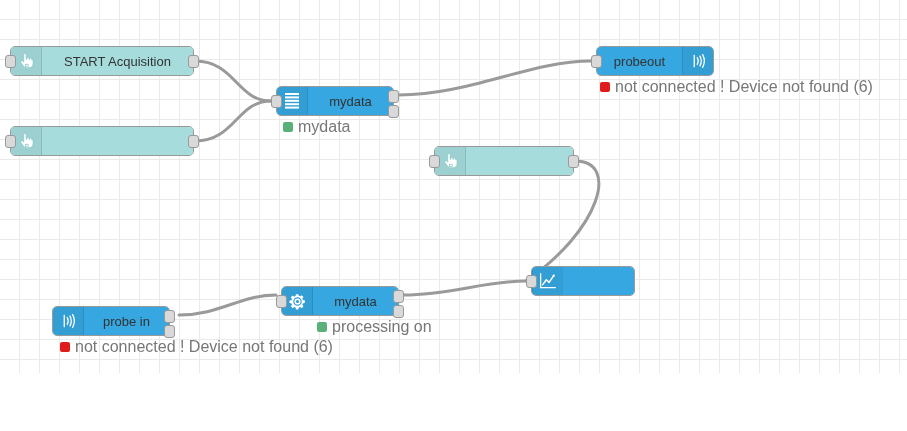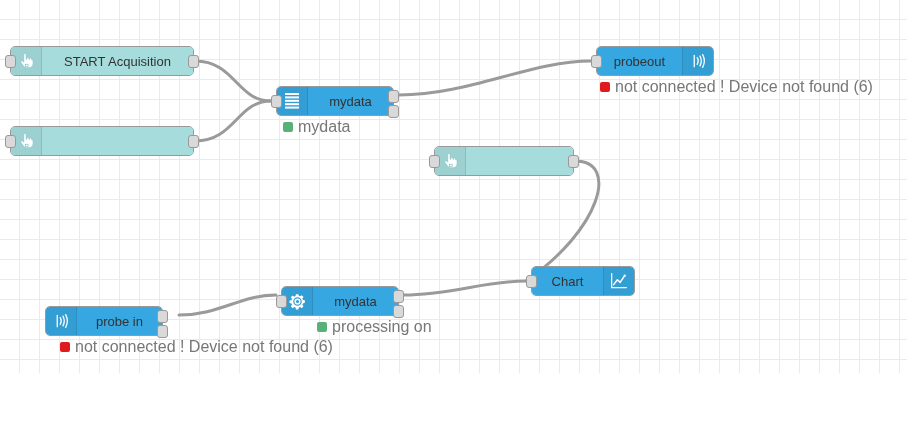--- a/index.html
+++ b/index.html
@@ -219,21 +219,20 @@
           <rect x="11.4" y="16.3" width="3.4" height="3.4" fill="none" stroke="#7cc3c3" stroke-width="0.9"></rect>
         </svg>
       </div>
     </div>
     <div class="port in"></div>
     <div class="port out p0" style="top:8px;"></div>
   </div>
 
   <div class="node blue" style="left:531px; top:266px; width:104px;">
     <div class="node-body">
-      <div class="node-label">Chart</div>
       <div class="node-icon right">
         <svg width="20" height="18" viewBox="0 0 24 22" aria-hidden="true">
           <path d="M3 2v17h18" fill="none" stroke="#ffffff" stroke-width="1.6" stroke-linecap="round"></path>
           <path d="M5.5 15.5 10 9.5l3.4 3.2L19 4.5" fill="none" stroke="#ffffff" stroke-width="1.8" stroke-linecap="round" stroke-linejoin="round"></path>
           <circle cx="19" cy="4.5" r="1.4" fill="#ffffff"></circle>
         </svg>
       </div>
     </div>
     <div class="port in"></div>
   </div>
@@ -250,21 +249,21 @@
     </div>
     <div class="port in"></div>
     <div class="port out p0"></div>
     <div class="port out p1"></div>
   </div>
   <div class="status" style="left:291px; top:318px;margin-left:26px;">
     <span class="status-dot green"></span>
     <span>processing on</span>
   </div>
 
-  <div class="node blue" style="left:45px; top:306px; width:118px;">
+  <div class="node blue" style="left:52px; top:306px; width:118px;">
     <div class="node-body">
       <div class="node-icon">
         <svg width="18" height="18" viewBox="0 0 24 24" aria-hidden="true">
           <g fill="none" stroke="#ffffff" stroke-width="1.7" stroke-linecap="round">
             <path d="M7 4.5v15"></path>
             <path d="M11 7.5a9 9 0 0 1 0 9"></path>
             <path d="M14.6 5.5a13.5 13.5 0 0 1 0 13"></path>
             <path d="M18.2 3.5a18 18 0 0 1 0 17"></path>
           </g>
         </svg>

